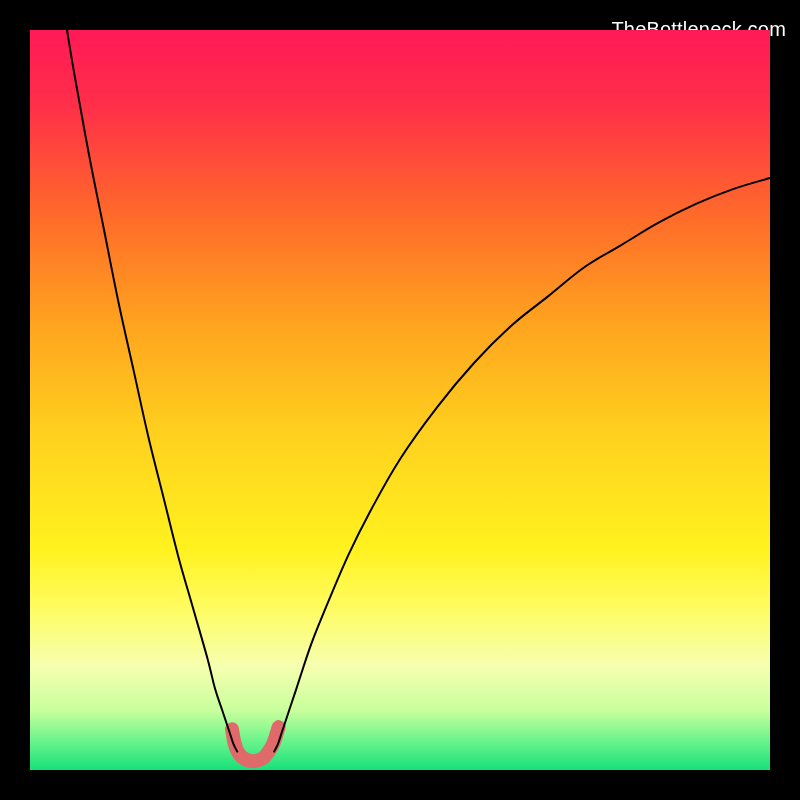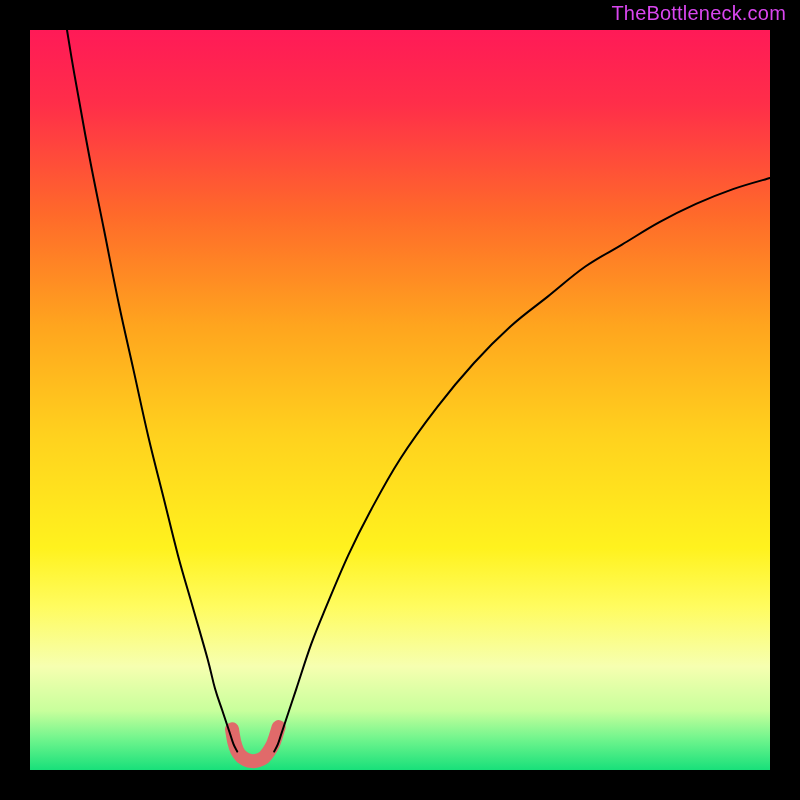--- a/index.html
+++ b/index.html
@@ -12,23 +12,23 @@
     font-family: Arial, Helvetica, sans-serif;
   }
   .stage {
     position: relative;
     width: 800px;
     height: 800px;
     background: #000;
   }
   .watermark {
     position: absolute;
-    top: 2px;
+    top: 18px;
     right: 14px;
-    color: #d946ef;
+    color: #ffffff;
     font-size: 20px;
     font-weight: 500;
     letter-spacing: 0.2px;
     user-select: none;
   }
   svg.plot {
     position: absolute;
     left: 0;
     top: 0;
   }

